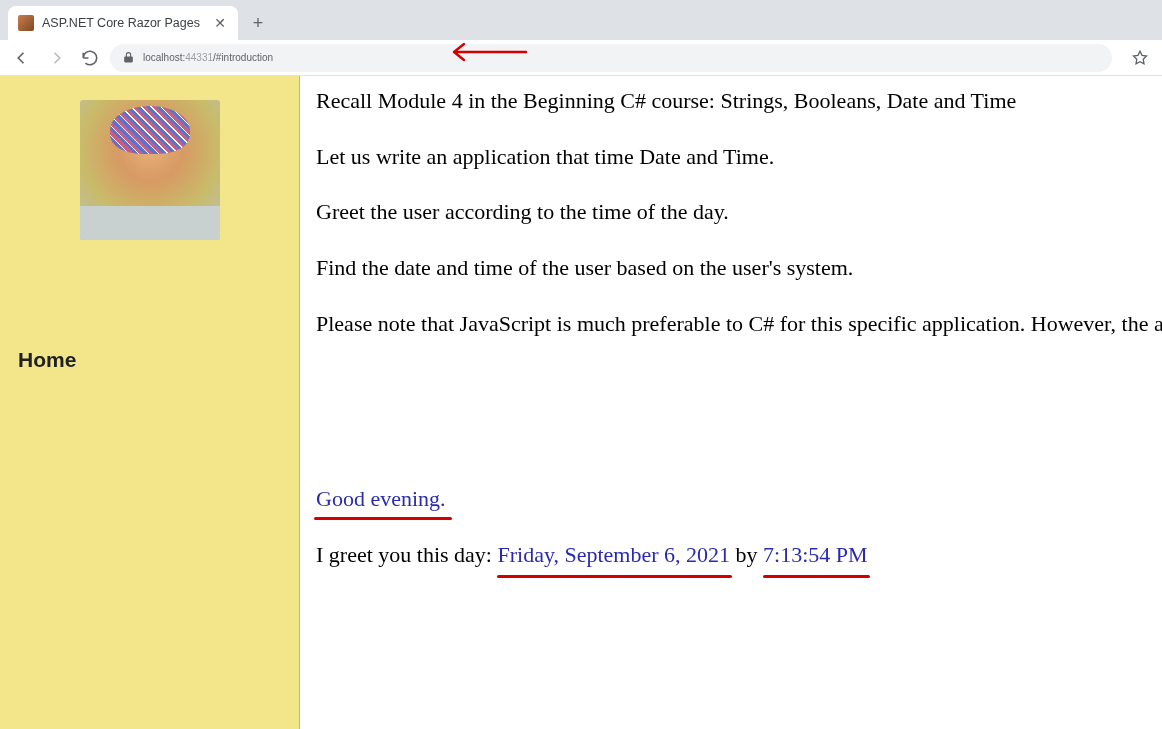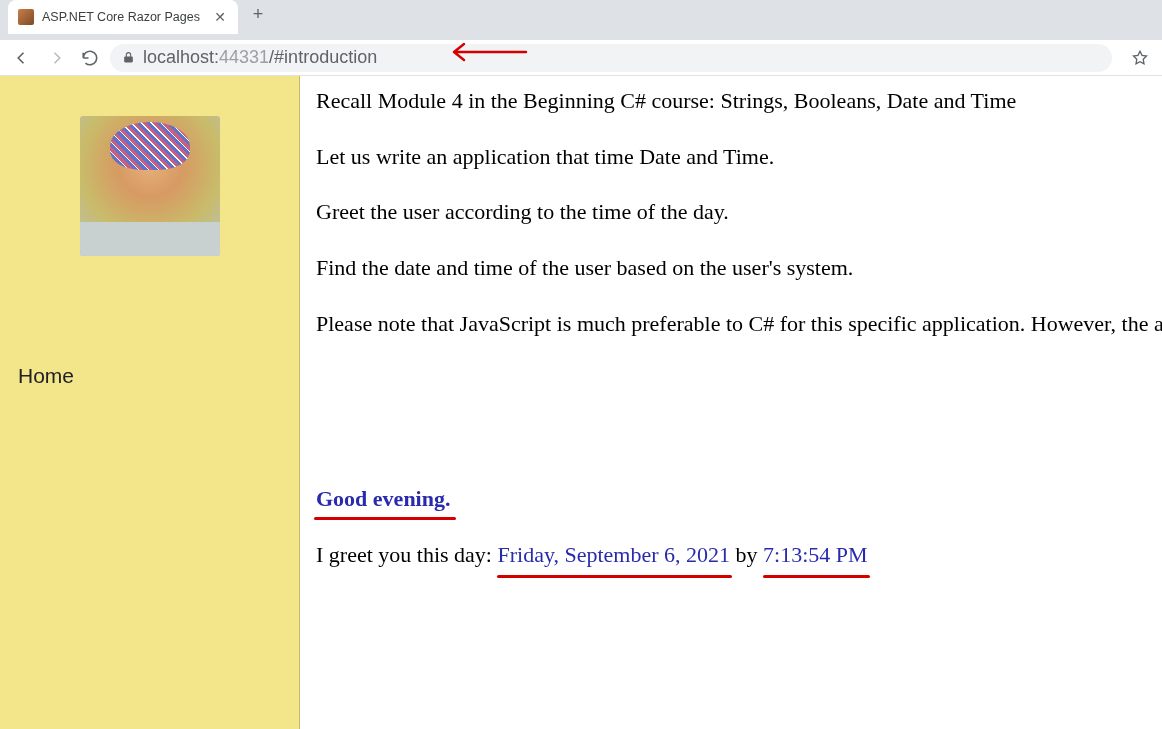--- a/index.html
+++ b/index.html
@@ -1,59 +1,59 @@
 <!DOCTYPE html>
 <html><head>
   <meta charset="utf-8">
   <style>
     * { margin: 0; padding: 0; box-sizing: border-box; }
     body { font-family: Arial, sans-serif; width: 1162px; height: 729px; overflow: hidden; background: #fff; }
 
     
-    .tab-strip { height: 40px; background: #dee1e6; display: flex; padding-left: 8px; }
+    .tab-strip { height: 40px; background: #dee1e6; display: flex; align-items: flex-end; padding-left: 8px; }
     .tab { height: 34px; background: #fff; border-radius: 8px 8px 0 0; display: flex; align-items: center; padding: 0 10px; gap: 8px; width: 230px; position: relative; }
     .tab .favicon { width: 16px; height: 16px; background: linear-gradient(135deg,#c97e4a 0%,#7d4a25 100%); border-radius: 2px; }
     .tab .tab-title { font-size: 12.5px; color: #3c4043; flex: 1; white-space: nowrap; overflow: hidden; text-overflow: ellipsis; }
     .tab .close { width: 16px; height: 16px; display:flex; align-items:center; justify-content:center; color:#5f6368; font-size:14px; }
     .new-tab { width: 28px; height: 28px; display:flex; align-items:center; justify-content:center; color:#5f6368; font-size:18px; margin-left:6px; margin-bottom:3px; border-radius:50%; }
 
     .toolbar { height: 36px; background:#fff; border-bottom:1px solid #e2e2e2; display:flex; align-items:center; padding:0 8px; gap:6px; }
     .nav-btn { width:28px; height:28px; display:flex; align-items:center; justify-content:center; border-radius:50%; color:#5f6368; }
     .nav-btn.disabled { color:#b9bcbf; }
     .nav-btn svg { width:18px; height:18px; }
-    .omnibox { flex:1; height:28px; background:#f1f3f4; border-radius:14px; display:flex; align-items:center; padding:0 12px; gap:8px; font-size:18px; color:#202124; position:relative; }
+    .omnibox { flex:1; height:28px; background:#f1f3f4; border-radius:14px; display:flex; align-items:center; padding:0 12px; gap:8px; font-size:10px; color:#202124; position:relative; }
     .omnibox .lock { color:#5f6368; }
     .omnibox .lock svg { width:13px; height:13px; display:block; }
     .omnibox .url-host { color:#5f6368; }
     .omnibox .url-port { color:#9aa0a6; }
     .omnibox .url-hash { color:#5f6368; }
     .star-btn { width:28px; height:28px; display:flex; align-items:center; justify-content:center; color:#5f6368; margin-left:8px; }
     .star-btn svg { width:18px; height:18px; }
 
     
     .red-arrow { position:absolute; left:338px; top:-4px; pointer-events:none; }
     .red-arrow svg { width:80px; height:24px; }
 
     
     .viewport { display:flex; height:calc(729px - 40px - 36px); }
-    .sidebar { width:300px; background:#f2e58a; border-right:1px solid #c9bc5f; padding-top:40px; }
+    .sidebar { width:300px; background:#f2e58a; border-right:1px solid #c9bc5f; padding-top:24px;font-weight:bold; }
     .avatar-wrap { display:flex; justify-content:center; }
     .avatar { width:140px; height:140px; background: radial-gradient(circle at 50% 35%, #e6b07a 0%, #d79a63 28%, #c9bb6a 60%, #b7c3c3 100%); border-radius:3px; position:relative; overflow:hidden; }
     .avatar::before { content:""; position:absolute; top:6px; left:30px; width:80px; height:48px; border-radius:50% 50% 40% 40%; background: repeating-linear-gradient(45deg,#c95d82 0 3px,#5d73c9 3px 6px,#fff 6px 7px); }
     .avatar::after { content:""; position:absolute; bottom:0; left:0; right:0; height:34px; background:#c9d0d0; }
     .nav-list { margin-top:90px; }
     .nav-item { padding:18px 18px; font-size:21px; color:#202124; cursor:pointer; }
 
     .content { flex:1; padding:10px 0 9px 16px; font-family:"Times New Roman", Times, serif; font-size:22px; color:#000; line-height:1.35; overflow:hidden; white-space:nowrap; }
     .content p { margin-bottom:26px; white-space:normal; }
     .content p.nowrap { white-space:nowrap; overflow:hidden; }
     .spacer { height:120px; }
     .greet-line { display:flex; align-items:baseline; gap:0; margin-bottom:26px; position:relative; }
     .greet { color:#2a2aad; font-size:22px; }
-    .underline-red { position:relative;font-weight:bold; }
+    .underline-red { position:relative; }
     .underline-red::after { content:""; position:absolute; left:-2px; right:-6px; bottom:-6px; height:3px; background:#d40000; border-radius:2px; }
     .date-line { font-size:22px; position:relative; }
     .date-line .plain { color:#000000; }
     .date-line .dyn { color:#2a2aad; }
     .ul2 { position:relative; display:inline-block; }
     .ul2::after { content:""; position:absolute; left:0; right:-2px; bottom:-8px; height:3px; background:#d40000; border-radius:2px; }
   </style>
 </head>
 <body>
 

